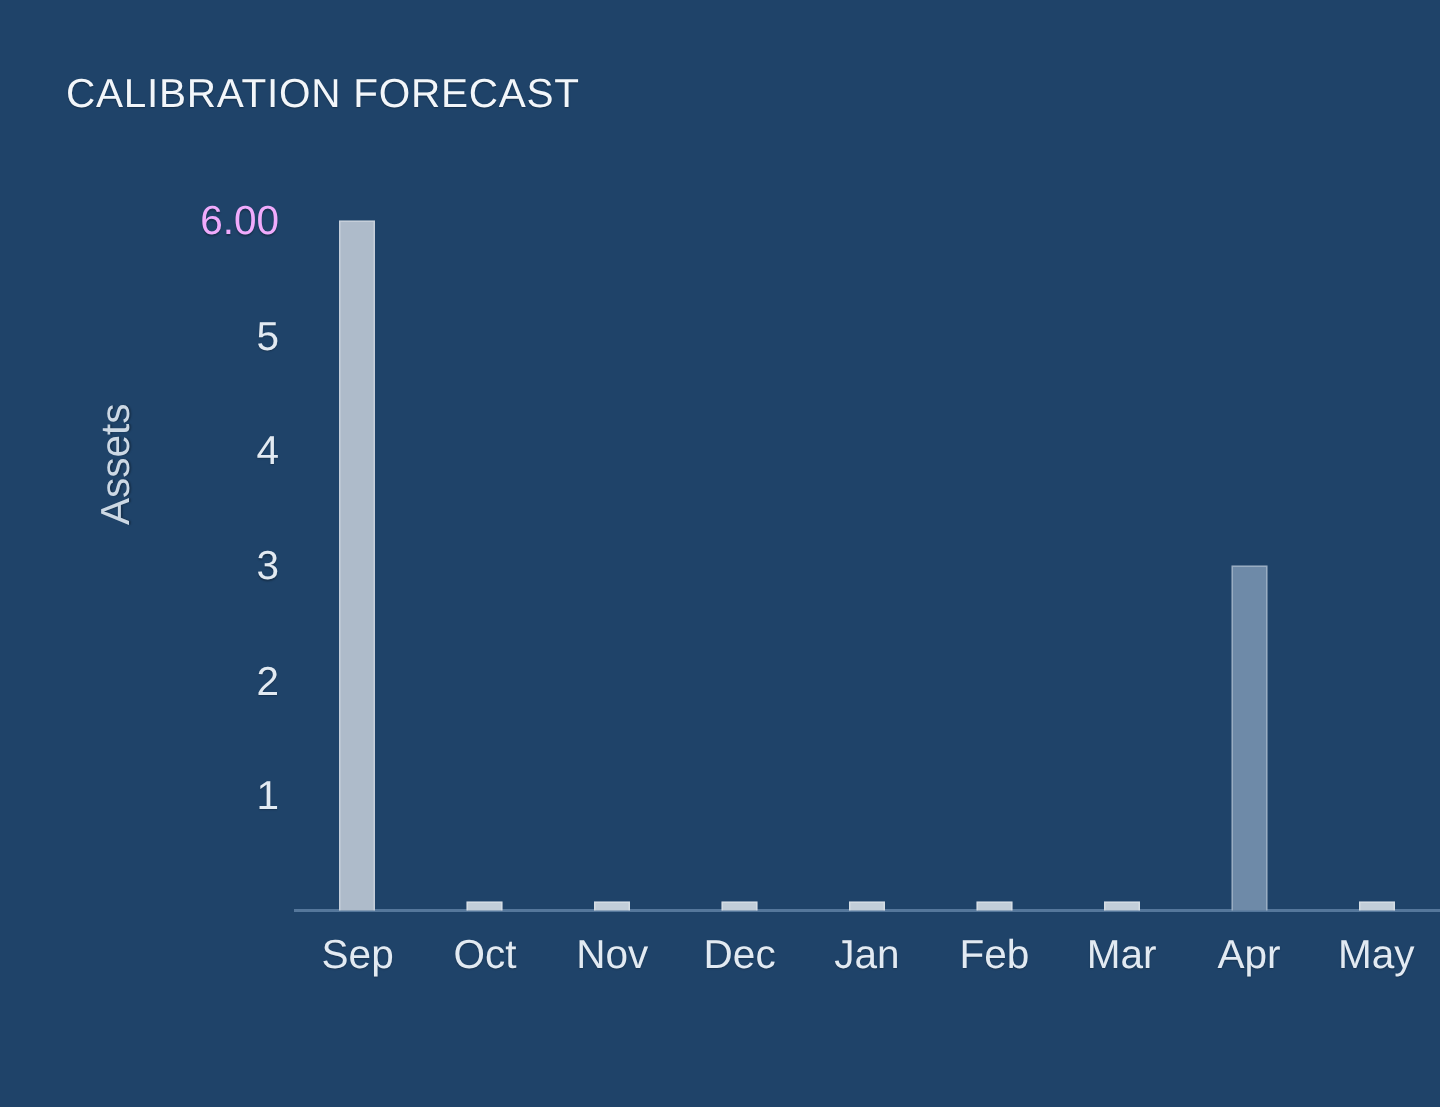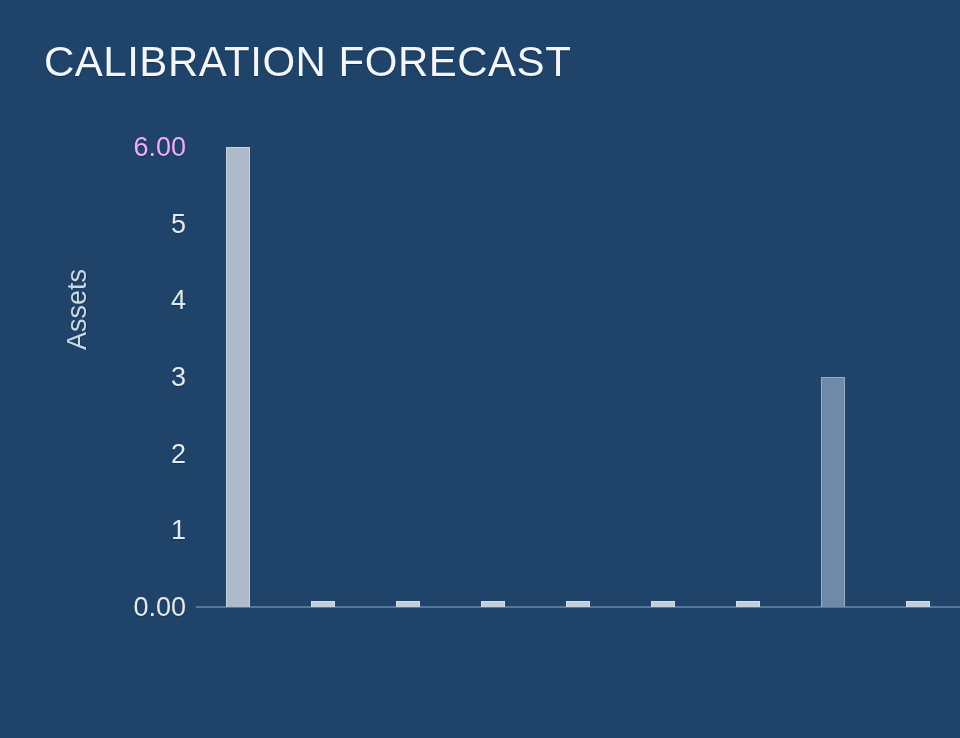--- a/index.html
+++ b/index.html
@@ -20,21 +20,21 @@
     width: 960px;
     height: 738px;
     background: #1f4369;
   }
 
   
   #chart-title {
     position: absolute;
     left: 44px;
     top: 38px;
-    font-size: 42px;
+    font-size: 27px;
     line-height: 48px;
     font-weight: 400;
     color: #f2f6fa;
     letter-spacing: 0.5px;
     white-space: nowrap;
     text-shadow: 0 1px 1px rgba(0,0,0,0.30);
   }
 
   
   #ylabel {
@@ -134,21 +134,20 @@
 </head>
 <body>
 
 <div id="chart-root" style="background: rgb(31, 67, 105);">
 
   <div id="chart-title">CALIBRATION FORECAST</div>
 
   <div id="ylabel">Assets</div>
 
   <div id="ytick-wrap">
-      <div class="ytick" style="top: 447px; color: rgb(226, 234, 242);">0.00</div>
       <div class="ytick" style="top: 370.333px; color: rgb(226, 234, 242);">1</div>
       <div class="ytick" style="top: 293.667px; color: rgb(226, 234, 242);">2</div>
       <div class="ytick" style="top: 217px; color: rgb(226, 234, 242);">3</div>
       <div class="ytick" style="top: 140.333px; color: rgb(226, 234, 242);">4</div>
       <div class="ytick" style="top: 63.6667px; color: rgb(226, 234, 242);">5</div>
       <div class="ytick" style="top: -13px; color: #f0abfc;">6.00</div>
     </div>
 
   <div id="plot-area">
     <div id="axis-line" style="background: rgb(85, 119, 155);"></div>
@@ -156,15 +155,26 @@
       <div class="bar" style="left: 115.333px; height: 6.13333px; background: rgb(194, 206, 217);"></div>
       <div class="bar" style="left: 200.222px; height: 6.13333px; background: rgb(194, 206, 217);"></div>
       <div class="bar" style="left: 285.111px; height: 6.13333px; background: rgb(194, 206, 217);"></div>
       <div class="bar" style="left: 370px; height: 6.13333px; background: rgb(194, 206, 217);"></div>
       <div class="bar" style="left: 454.889px; height: 6.13333px; background: rgb(194, 206, 217);"></div>
       <div class="bar" style="left: 539.778px; height: 6.13333px; background: rgb(194, 206, 217);"></div>
       <div class="bar" style="left: 624.667px; height: 230px; background: rgb(110, 138, 168);"></div>
       <div class="bar" style="left: 709.556px; height: 6.13333px; background: rgb(194, 206, 217);"></div>
     </div>
 
+  <div id="xtick-wrap">
+      <div class="xtick" style="left: 0px; width: 84.8889px; color: rgb(226, 234, 242);">Sep</div>
+      <div class="xtick" style="left: 84.8889px; width: 84.8889px; color: rgb(226, 234, 242);">Oct</div>
+      <div class="xtick" style="left: 169.778px; width: 84.8889px; color: rgb(226, 234, 242);">Nov</div>
+      <div class="xtick" style="left: 254.667px; width: 84.8889px; color: rgb(226, 234, 242);">Dec</div>
+      <div class="xtick" style="left: 339.556px; width: 84.8889px; color: rgb(226, 234, 242);">Jan</div>
+      <div class="xtick" style="left: 424.444px; width: 84.8889px; color: rgb(226, 234, 242);">Feb</div>
+      <div class="xtick" style="left: 509.333px; width: 84.8889px; color: rgb(226, 234, 242);">Mar</div>
+      <div class="xtick" style="left: 594.222px; width: 84.8889px; color: rgb(226, 234, 242);">Apr</div>
+      <div class="xtick" style="left: 679.111px; width: 84.8889px; color: rgb(226, 234, 242);">May</div>
+    </div>
 
 
 </div>
 
 </body></html>

